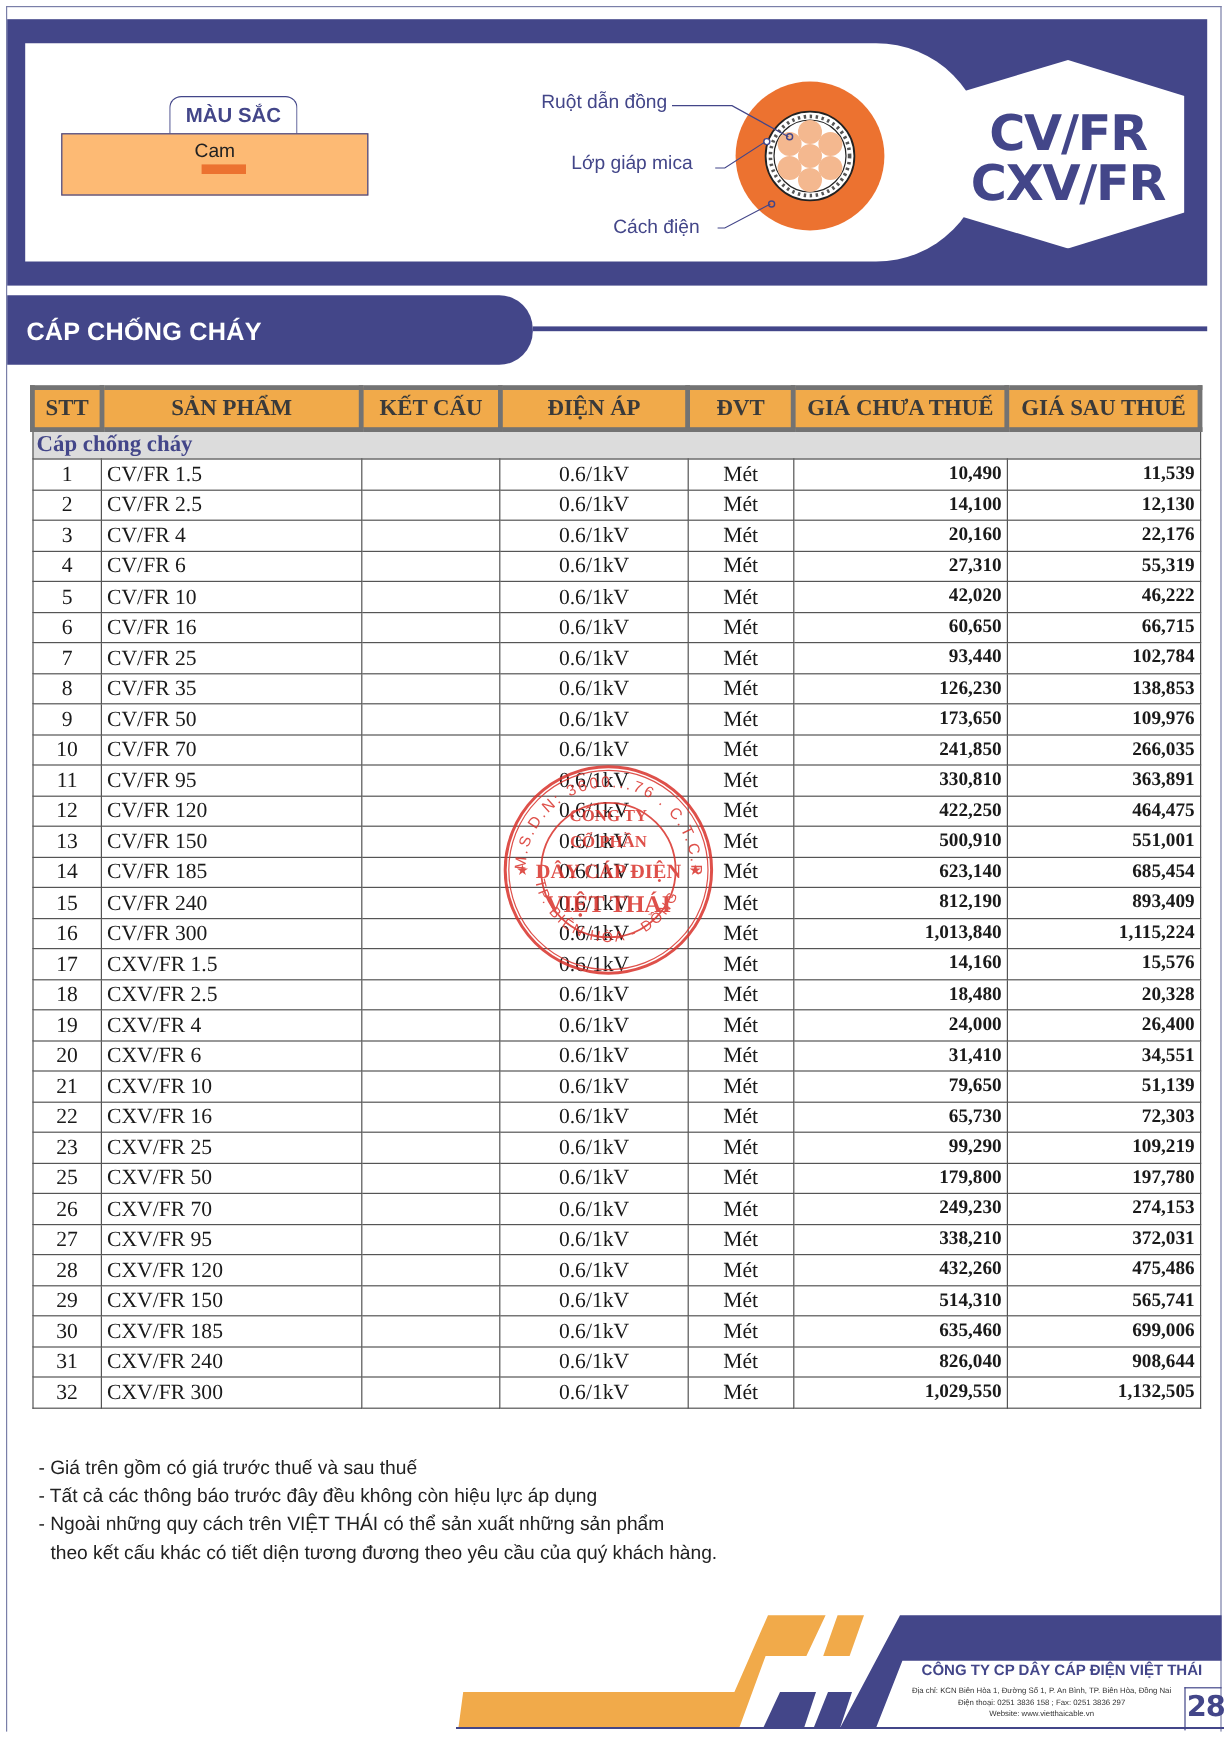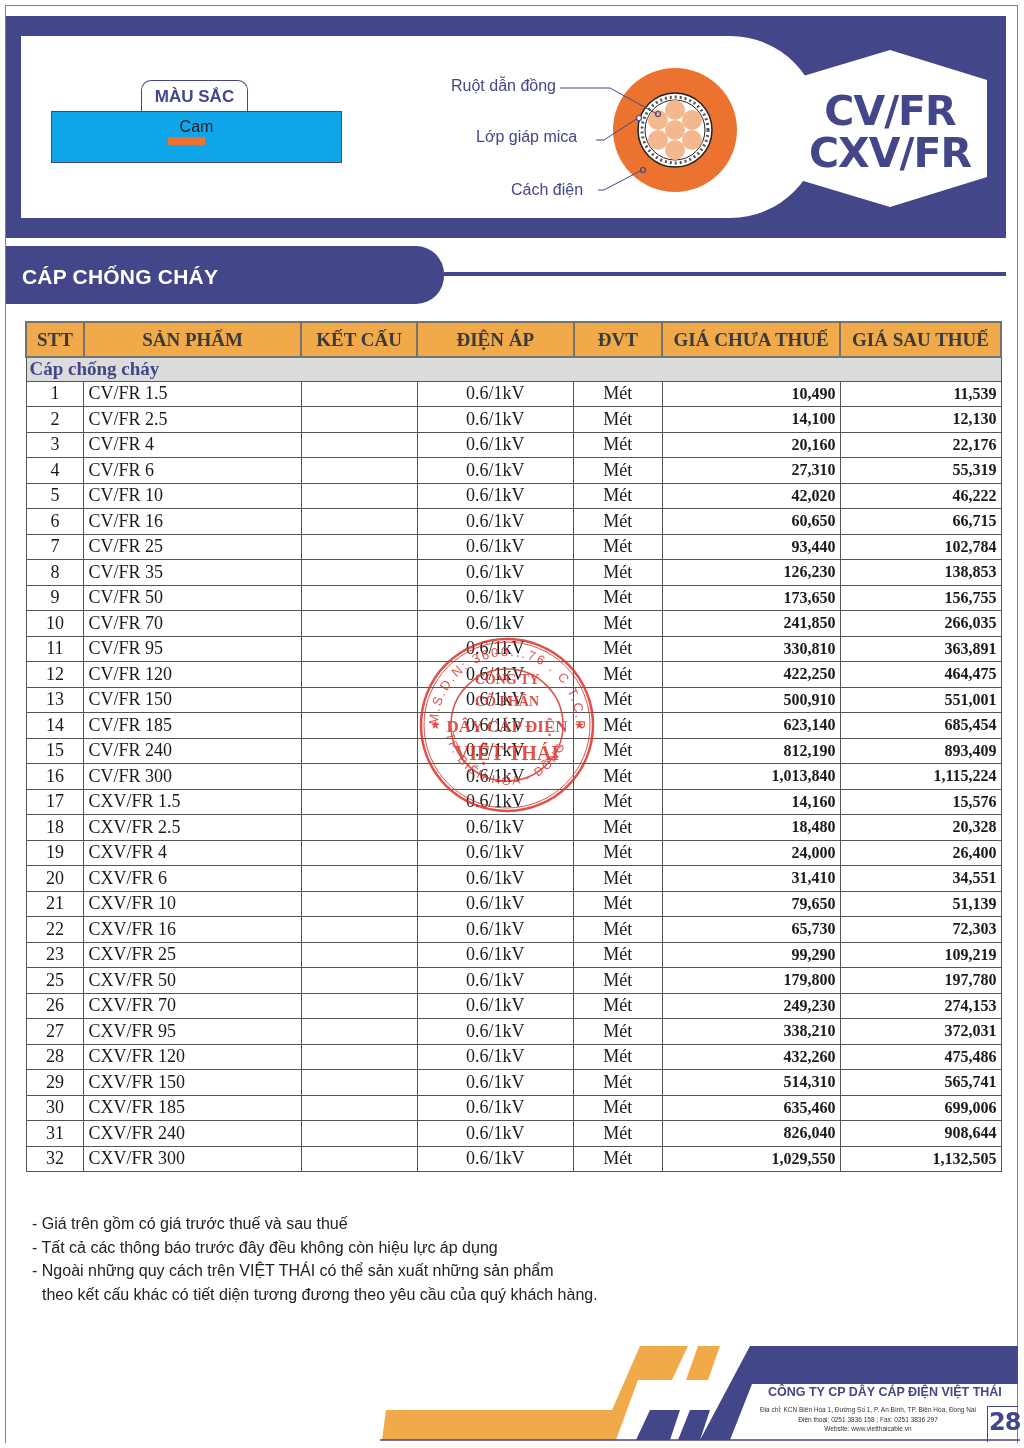--- a/index.html
+++ b/index.html
@@ -21,22 +21,22 @@
     background: #ffffff;
     border-radius: 0 120px 120px 0;
   }
   .color-tab {
     position: absolute; left: 129px; top: 80px; width: 107px; height: 32px;
     border: 1.5px solid #434689; border-bottom: none; border-radius: 10px 10px 0 0;
     background: #fff; text-align: center; line-height: 32px;
     font-weight: bold; font-size: 17px; color: #434689; margin-left: 12px;
   }
   .color-box {
-    position: absolute; left: 51px; top: 111px; width: 291px; height: 52px;
-    border: 1.5px solid #434689; background: #0ea5e9; padding-left: 28px;
+    position: absolute; left: 51px; top: 111px; width: 256px; height: 52px;
+    border: 1.5px solid #434689; background: #fdba74; padding-left: 28px;
   }
   .color-name {
     position: absolute; left: 0; width: 100%; top: 6px; text-align: center;
     font-size: 16px; color: #222;
   }
   .color-swatch {
     position: absolute; left: 168px; top: 137px; width: 37px; height: 8px;
     background: #ec7230;
   }
   .cable-label {
@@ -66,21 +66,21 @@
     position: absolute; left: 444px; top: 272px; width: 562px; height: 4px; background: #434689;
   }
 
   
   table.price {
     position: absolute; left: 25px; top: 321px; width: 977px;
     border-collapse: collapse; font-family: "Liberation Serif", serif;
   }
   table.price th {
     background: #f1aa4a; color: #3a3a3a; font-weight: bold; font-size: 19px;
-    height: 35px; border: 2px solid #737373; text-align: center; white-space: nowrap;
+    height: 35px; border: 4px solid #737373; text-align: center; white-space: nowrap;
   }
   table.price td {
     height: 25.5px; font-size: 18px; border: 1px solid #555; padding: 0 4px; color: #1a1a1a;
     white-space: nowrap;
   }
   table.price tr.group td {
     background: #dcdcdc; color: #434689; font-size: 19px; font-weight: bold;
     height: 24px; padding-left: 3px; border-left: 1px solid #555; border-right: 1px solid #555;
   }
   td.c-stt { text-align: center; }
@@ -263,21 +263,21 @@
         <td class="c-p1">126,230</td>
         <td class="c-p2">138,853</td>
       </tr>
       <tr>
         <td class="c-stt">9</td>
         <td class="c-name">CV/FR 50</td>
         <td class="c-struct"></td>
         <td class="c-volt">0.6/1kV</td>
         <td class="c-unit">Mét</td>
         <td class="c-p1">173,650</td>
-        <td class="c-p2">156,755</td>
+        <td class="c-p2">109,976</td>
       </tr>
       <tr>
         <td class="c-stt">10</td>
         <td class="c-name">CV/FR 70</td>
         <td class="c-struct"></td>
         <td class="c-volt">0.6/1kV</td>
         <td class="c-unit">Mét</td>
         <td class="c-p1">241,850</td>
         <td class="c-p2">266,035</td>
       </tr>

